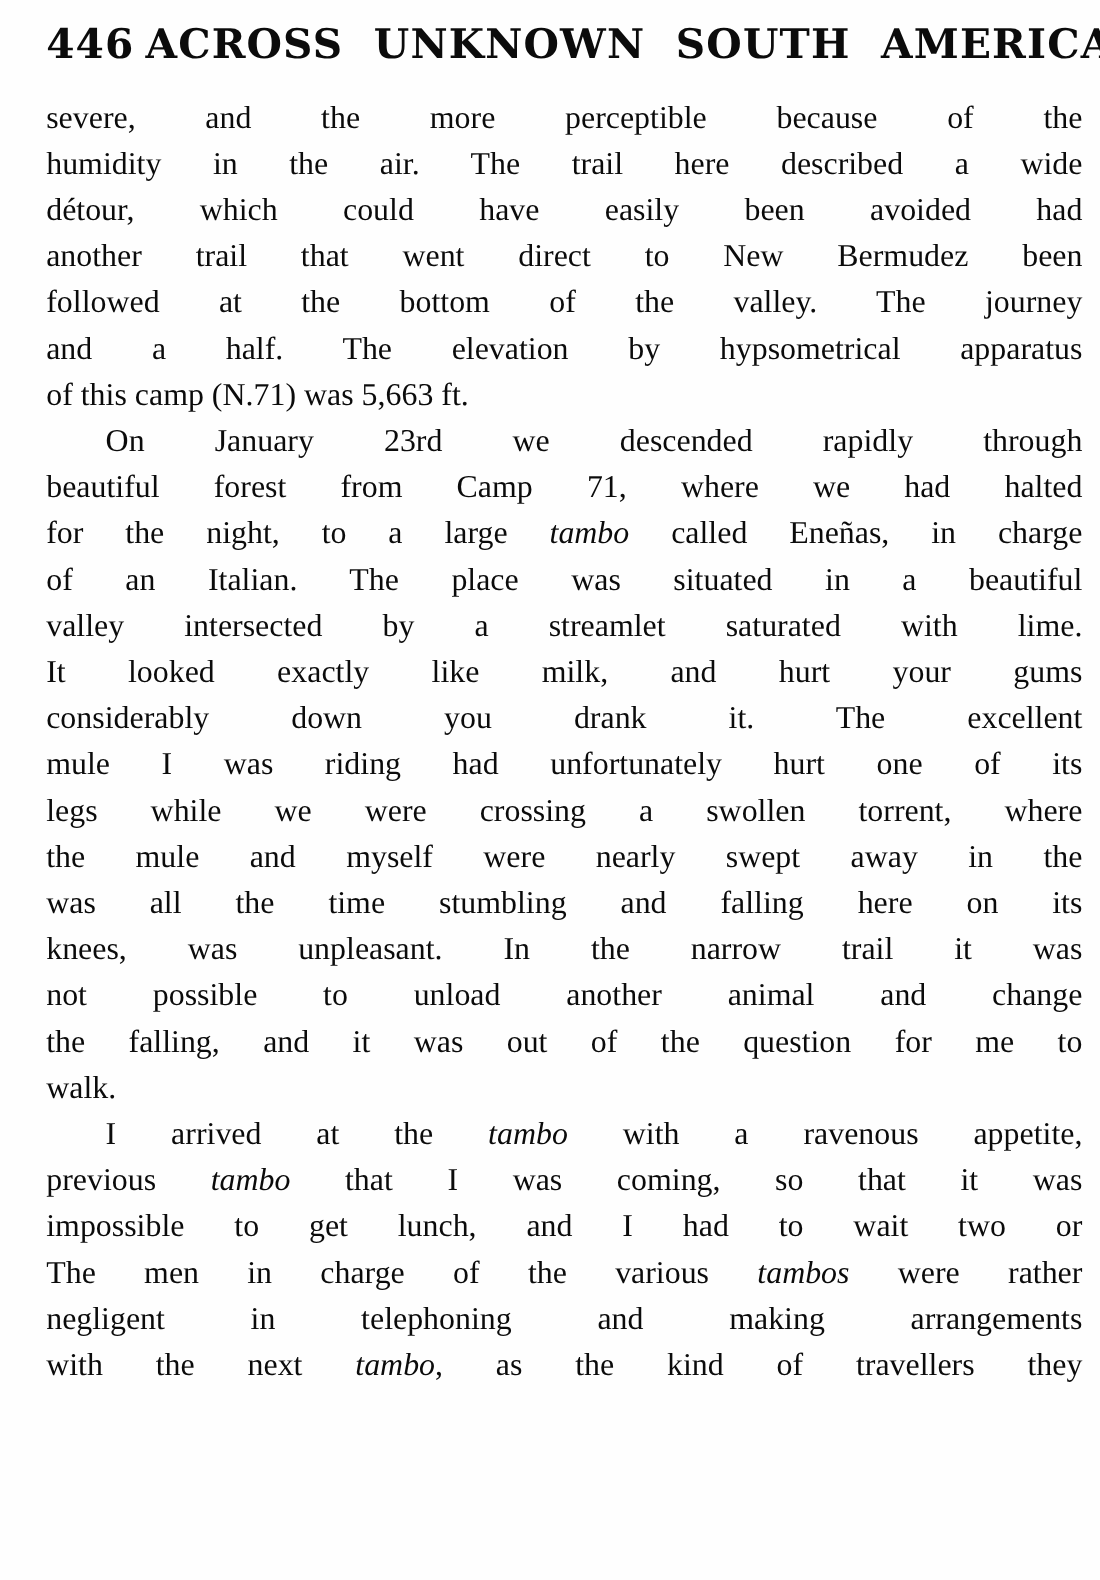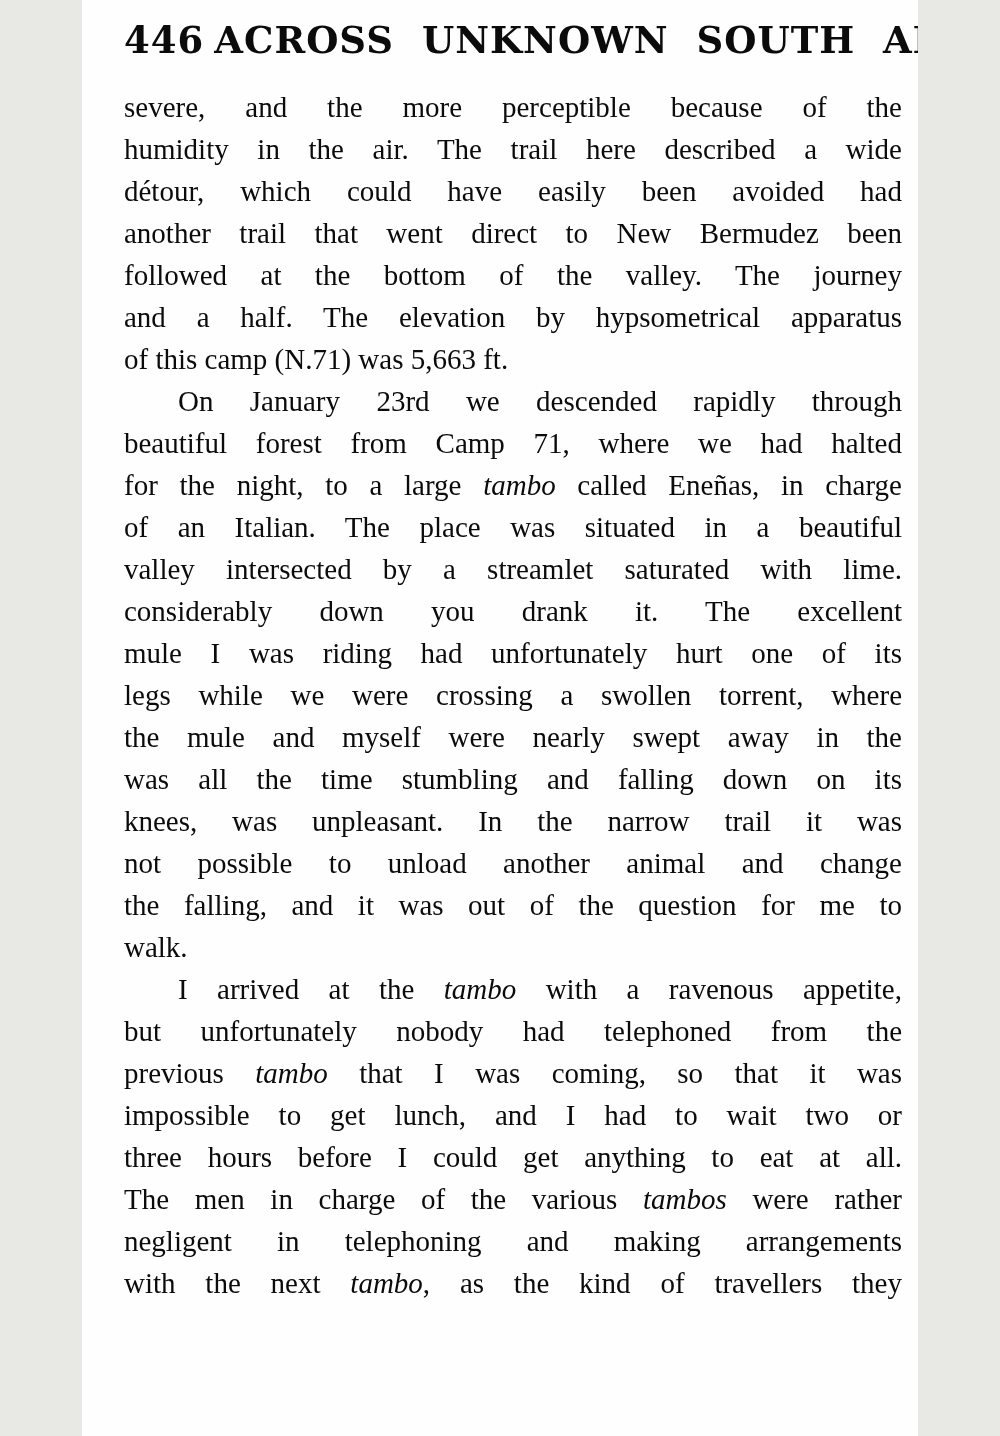--- a/index.html
+++ b/index.html
@@ -2,21 +2,21 @@
 <html><head>
 <meta charset="utf-8">
 <style>
   html, body {
     margin: 0;
     padding: 0;
     background: #e8e8e4;
   }
   .page {
     position: relative;
-    width: 836px;
+    width: 1000px;
     height: 1436px;
     margin: 0 auto;
     background: #fefefe;
     color: #0b0b0b;
     font-family: "DejaVu Serif", "Liberation Serif", serif;
     box-sizing: border-box;
     padding: 18px 16px 0 42px;
     overflow: hidden;
   }
   .running-header {
@@ -77,34 +77,33 @@
         <div class="line"><span class="run">followed at the bottom of the valley. The journey</span></div>
         <div class="line"><span class="run">and a half. The elevation by hypsometrical apparatus</span></div>
         <div class="line no-justify"><span class="run">of this camp (N.71) was 5,663 ft.</span></div>
       </div>
       <div class="paragraph">
         <div class="line indent"><span class="run">On January 23rd we descended rapidly through</span></div>
         <div class="line"><span class="run">beautiful forest from Camp 71, where we had halted</span></div>
         <div class="line"><span class="run">for the night, to a large </span><span class="run italic">tambo</span><span class="run"> called Eneñas, in charge</span></div>
         <div class="line"><span class="run">of an Italian. The place was situated in a beautiful</span></div>
         <div class="line"><span class="run">valley intersected by a streamlet saturated with lime.</span></div>
+        <div class="line"><span class="run">It looked exactly like milk, and hurt your gums</span></div>
         <div class="line"><span class="run">considerably down you drank it. The excellent</span></div>
         <div class="line"><span class="run">mule I was riding had unfortunately hurt one of its</span></div>
         <div class="line"><span class="run">legs while we were crossing a swollen torrent, where</span></div>
         <div class="line"><span class="run">the mule and myself were nearly swept away in the</span></div>
-        <div class="line"><span class="run">was all the time stumbling and falling down on its</span></div>
+        <div class="line"><span class="run">was all the time stumbling and falling here on its</span></div>
         <div class="line"><span class="run">knees, was unpleasant. In the narrow trail it was</span></div>
         <div class="line"><span class="run">not possible to unload another animal and change</span></div>
         <div class="line"><span class="run">the falling, and it was out of the question for me to</span></div>
         <div class="line no-justify"><span class="run">walk.</span></div>
       </div>
       <div class="paragraph">
         <div class="line indent"><span class="run">I arrived at the </span><span class="run italic">tambo</span><span class="run"> with a ravenous appetite,</span></div>
-        <div class="line"><span class="run">but unfortunately nobody had telephoned from the</span></div>
         <div class="line"><span class="run">previous </span><span class="run italic">tambo</span><span class="run"> that I was coming, so that it was</span></div>
         <div class="line"><span class="run">impossible to get lunch, and I had to wait two or</span></div>
-        <div class="line"><span class="run">three hours before I could get anything to eat at all.</span></div>
         <div class="line"><span class="run">The men in charge of the various </span><span class="run italic">tambos</span><span class="run"> were rather</span></div>
         <div class="line"><span class="run">negligent in telephoning and making arrangements</span></div>
         <div class="line"><span class="run">with the next </span><span class="run italic">tambo</span><span class="run">, as the kind of travellers they</span></div>
       </div>
     </div>
 </div>
 
 </body></html>

